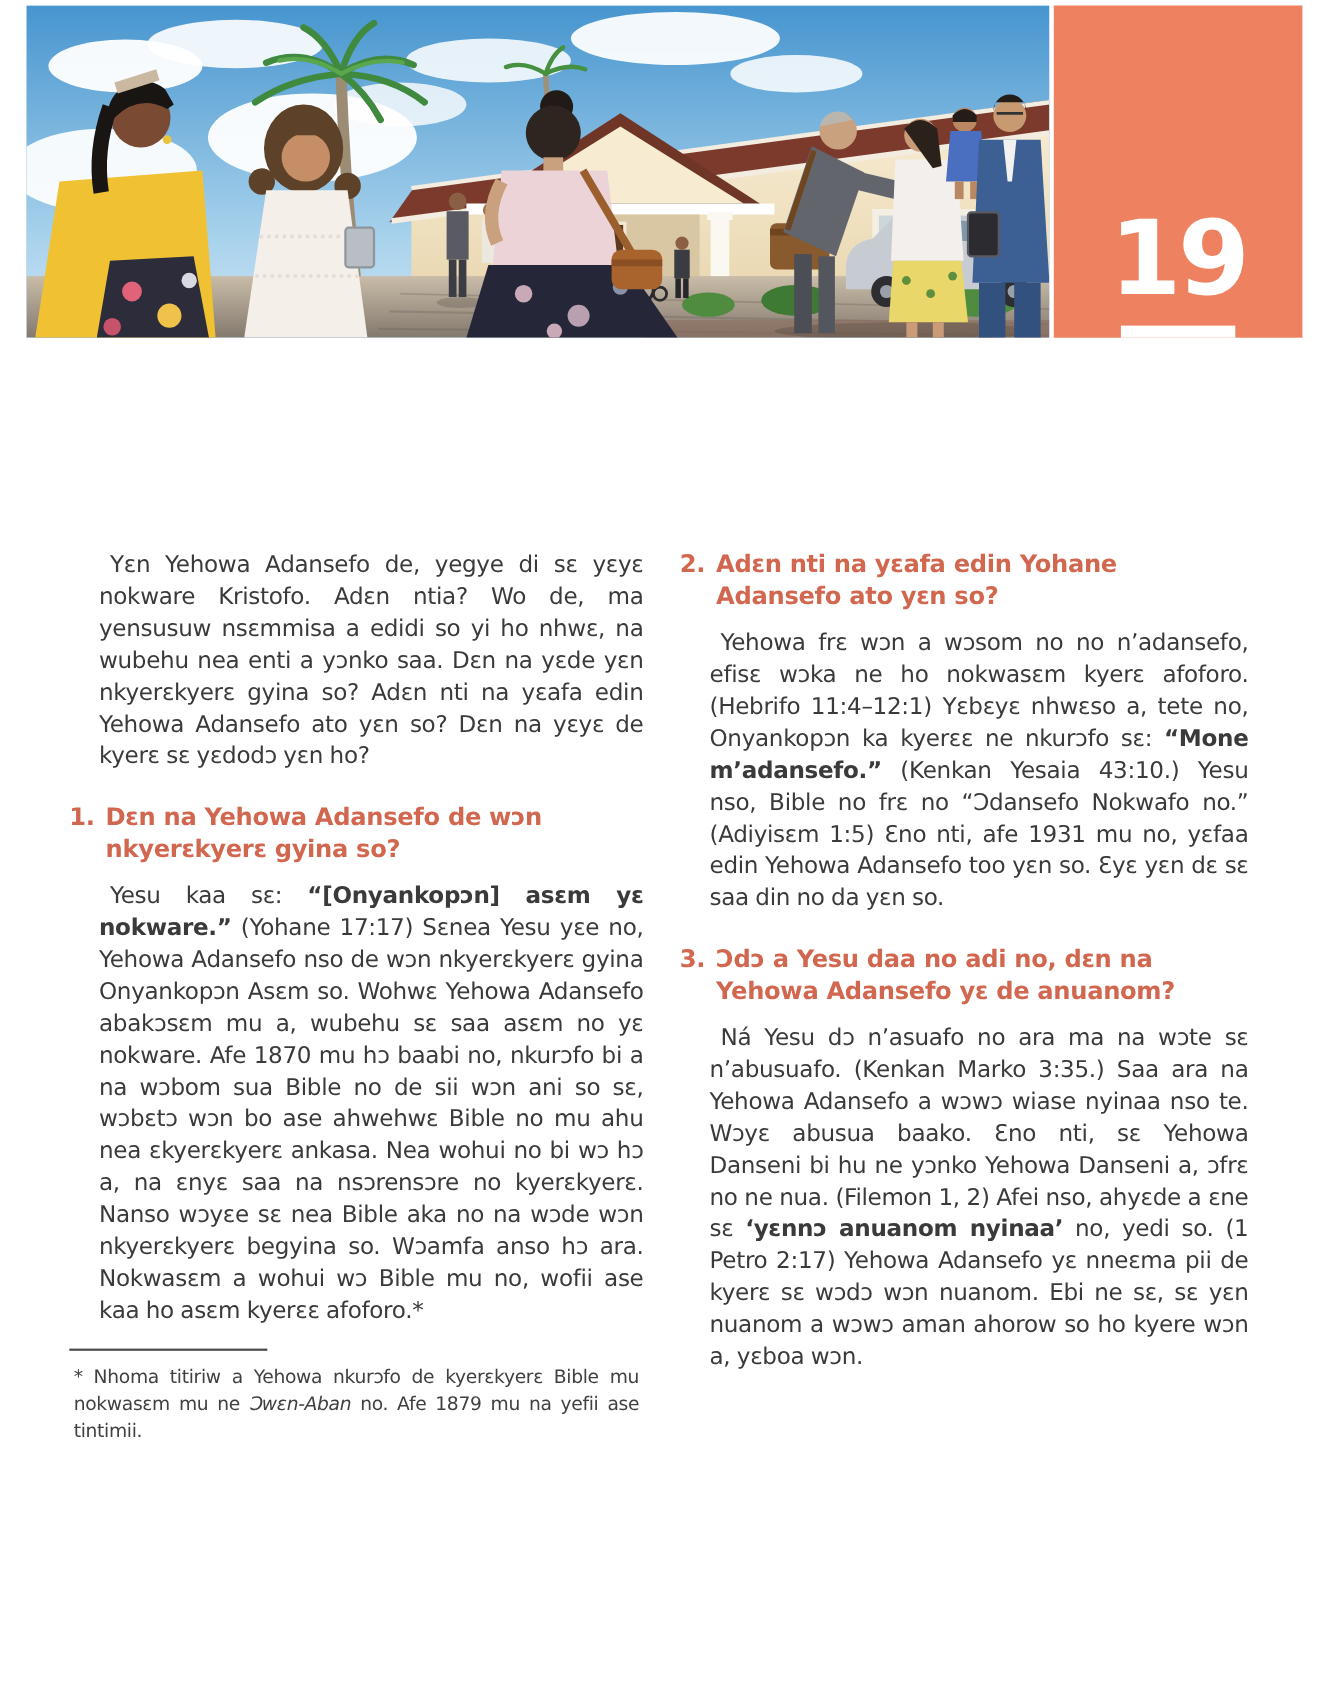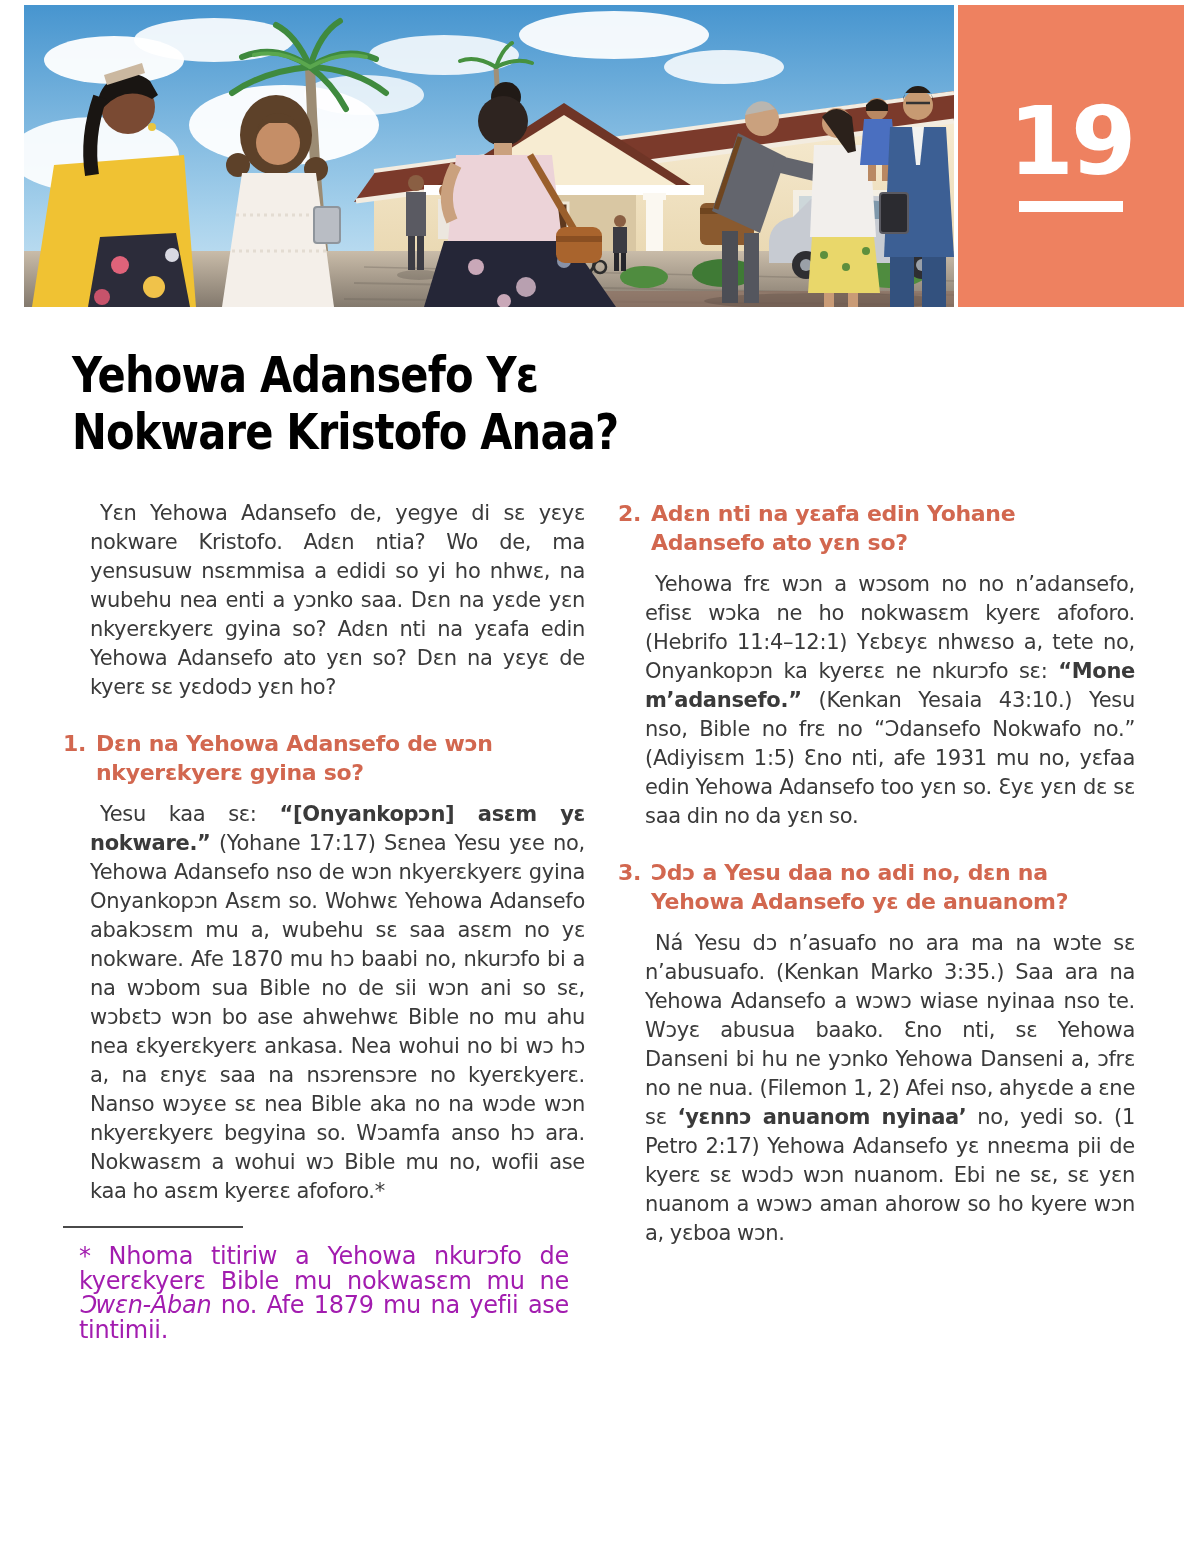--- a/index.html
+++ b/index.html
@@ -3,21 +3,21 @@
 <meta charset="utf-8">
 <style>
   html,body{margin:0;padding:0;background:#ffffff;}
   body{width:1200px;height:1543px;font-family:"DejaVu Sans","Liberation Sans",sans-serif;color:#3a3a3a;}
   .page{position:relative;width:1200px;height:1543px;background:#fff;overflow:hidden;}
 
   
   .banner{position:absolute;left:24px;top:5px;width:1176px;height:302px;display:flex;}
   .photo{width:930px;height:302px;flex:none;overflow:hidden;background:#9ec9e4;}
   .photo svg{display:block;}
-  .chapter-badge{flex:none;width:226px;margin-left:4px;background:#ee8160;display:flex;flex-direction:column;align-items:center;justify-content:center;}
+  .chapter-badge{flex:none;width:226px;margin-left:4px;background:#ee8160;display:flex;flex-direction:column;align-items:center;justify-content:flex-end;}
   .chapter-number{color:#fff;font-weight:bold;font-size:94px;line-height:0.9;letter-spacing:-3px;}
   .chapter-underline{width:104px;height:11px;background:#fff;margin-top:17px;}
 
   
   .title{position:absolute;left:72px;top:347px;margin:0;font-weight:bold;color:#000;}
   .title .tl{display:block;font-size:49px;line-height:57px;white-space:nowrap;transform:scaleX(0.85);transform-origin:0 50%;letter-spacing:-1px;}
 
   
   .columns{position:absolute;left:63px;top:499px;width:1090px;display:flex;align-items:flex-start;}
   .col-left{width:522px;margin-right:33px;flex:none;}
@@ -29,21 +29,21 @@
   .col-right .section:first-child .sec-heading{margin-top:0;}
   .sec-num{flex:none;width:33px;}
   .sec-text{flex:1;}
 
   .b{font-weight:bold;}
   .i{font-style:italic;}
 
   
   .footnote-block{margin-top:20px;}
   .footnote-rule{width:180px;height:2px;background:#4a4a4a;margin:0 0 12px 0;}
-  p.footnote{margin:16px;font-size:24px;line-height:24.5px;text-align:justify;letter-spacing:-0.3px;color:#a21caf;}
+  p.footnote{margin:4px;font-size:17px;line-height:24.5px;text-align:justify;letter-spacing:-0.3px;color:#404040;}
 </style>
 </head>
 <body>
 
 <div class="page">
 
   <header class="banner">
     <div class="photo">
       <svg width="930" height="302" viewBox="0 0 930 302" xmlns="http://www.w3.org/2000/svg">
         <defs>
@@ -285,24 +285,20 @@
           </g>
         </g>
       </svg>
     </div>
     <div class="chapter-badge">
       <div class="chapter-number">19</div>
       <div class="chapter-underline"></div>
     </div>
   </header>
 
-  <h1 class="title">
-    <span class="tl">Yehowa Adansefo Yɛ</span>
-    <span class="tl">Nokware Kristofo Anaa?</span>
-  </h1>
 
   <main class="columns">
     <section class="col col-left">
       <p class="body intro">Yɛn Yehowa Adansefo de, yegye di sɛ yɛyɛ nokware Kristofo. Adɛn ntia? Wo de, ma yensusuw nsɛmmisa a edidi so yi ho nhwɛ, na wubehu nea enti a yɔnko saa. Dɛn na yɛde yɛn nkyerɛkyerɛ gyina so? Adɛn nti na yɛafa edin Yehowa Adansefo ato yɛn so? Dɛn na yɛyɛ de kyerɛ sɛ yɛdodɔ yɛn ho?</p>
 
       <div class="section">
         <h2 class="sec-heading">
           <span class="sec-num">1.</span>
           <span class="sec-text">Dɛn na Yehowa Adansefo de wɔn nkyerɛkyerɛ gyina so?</span>
         </h2>

